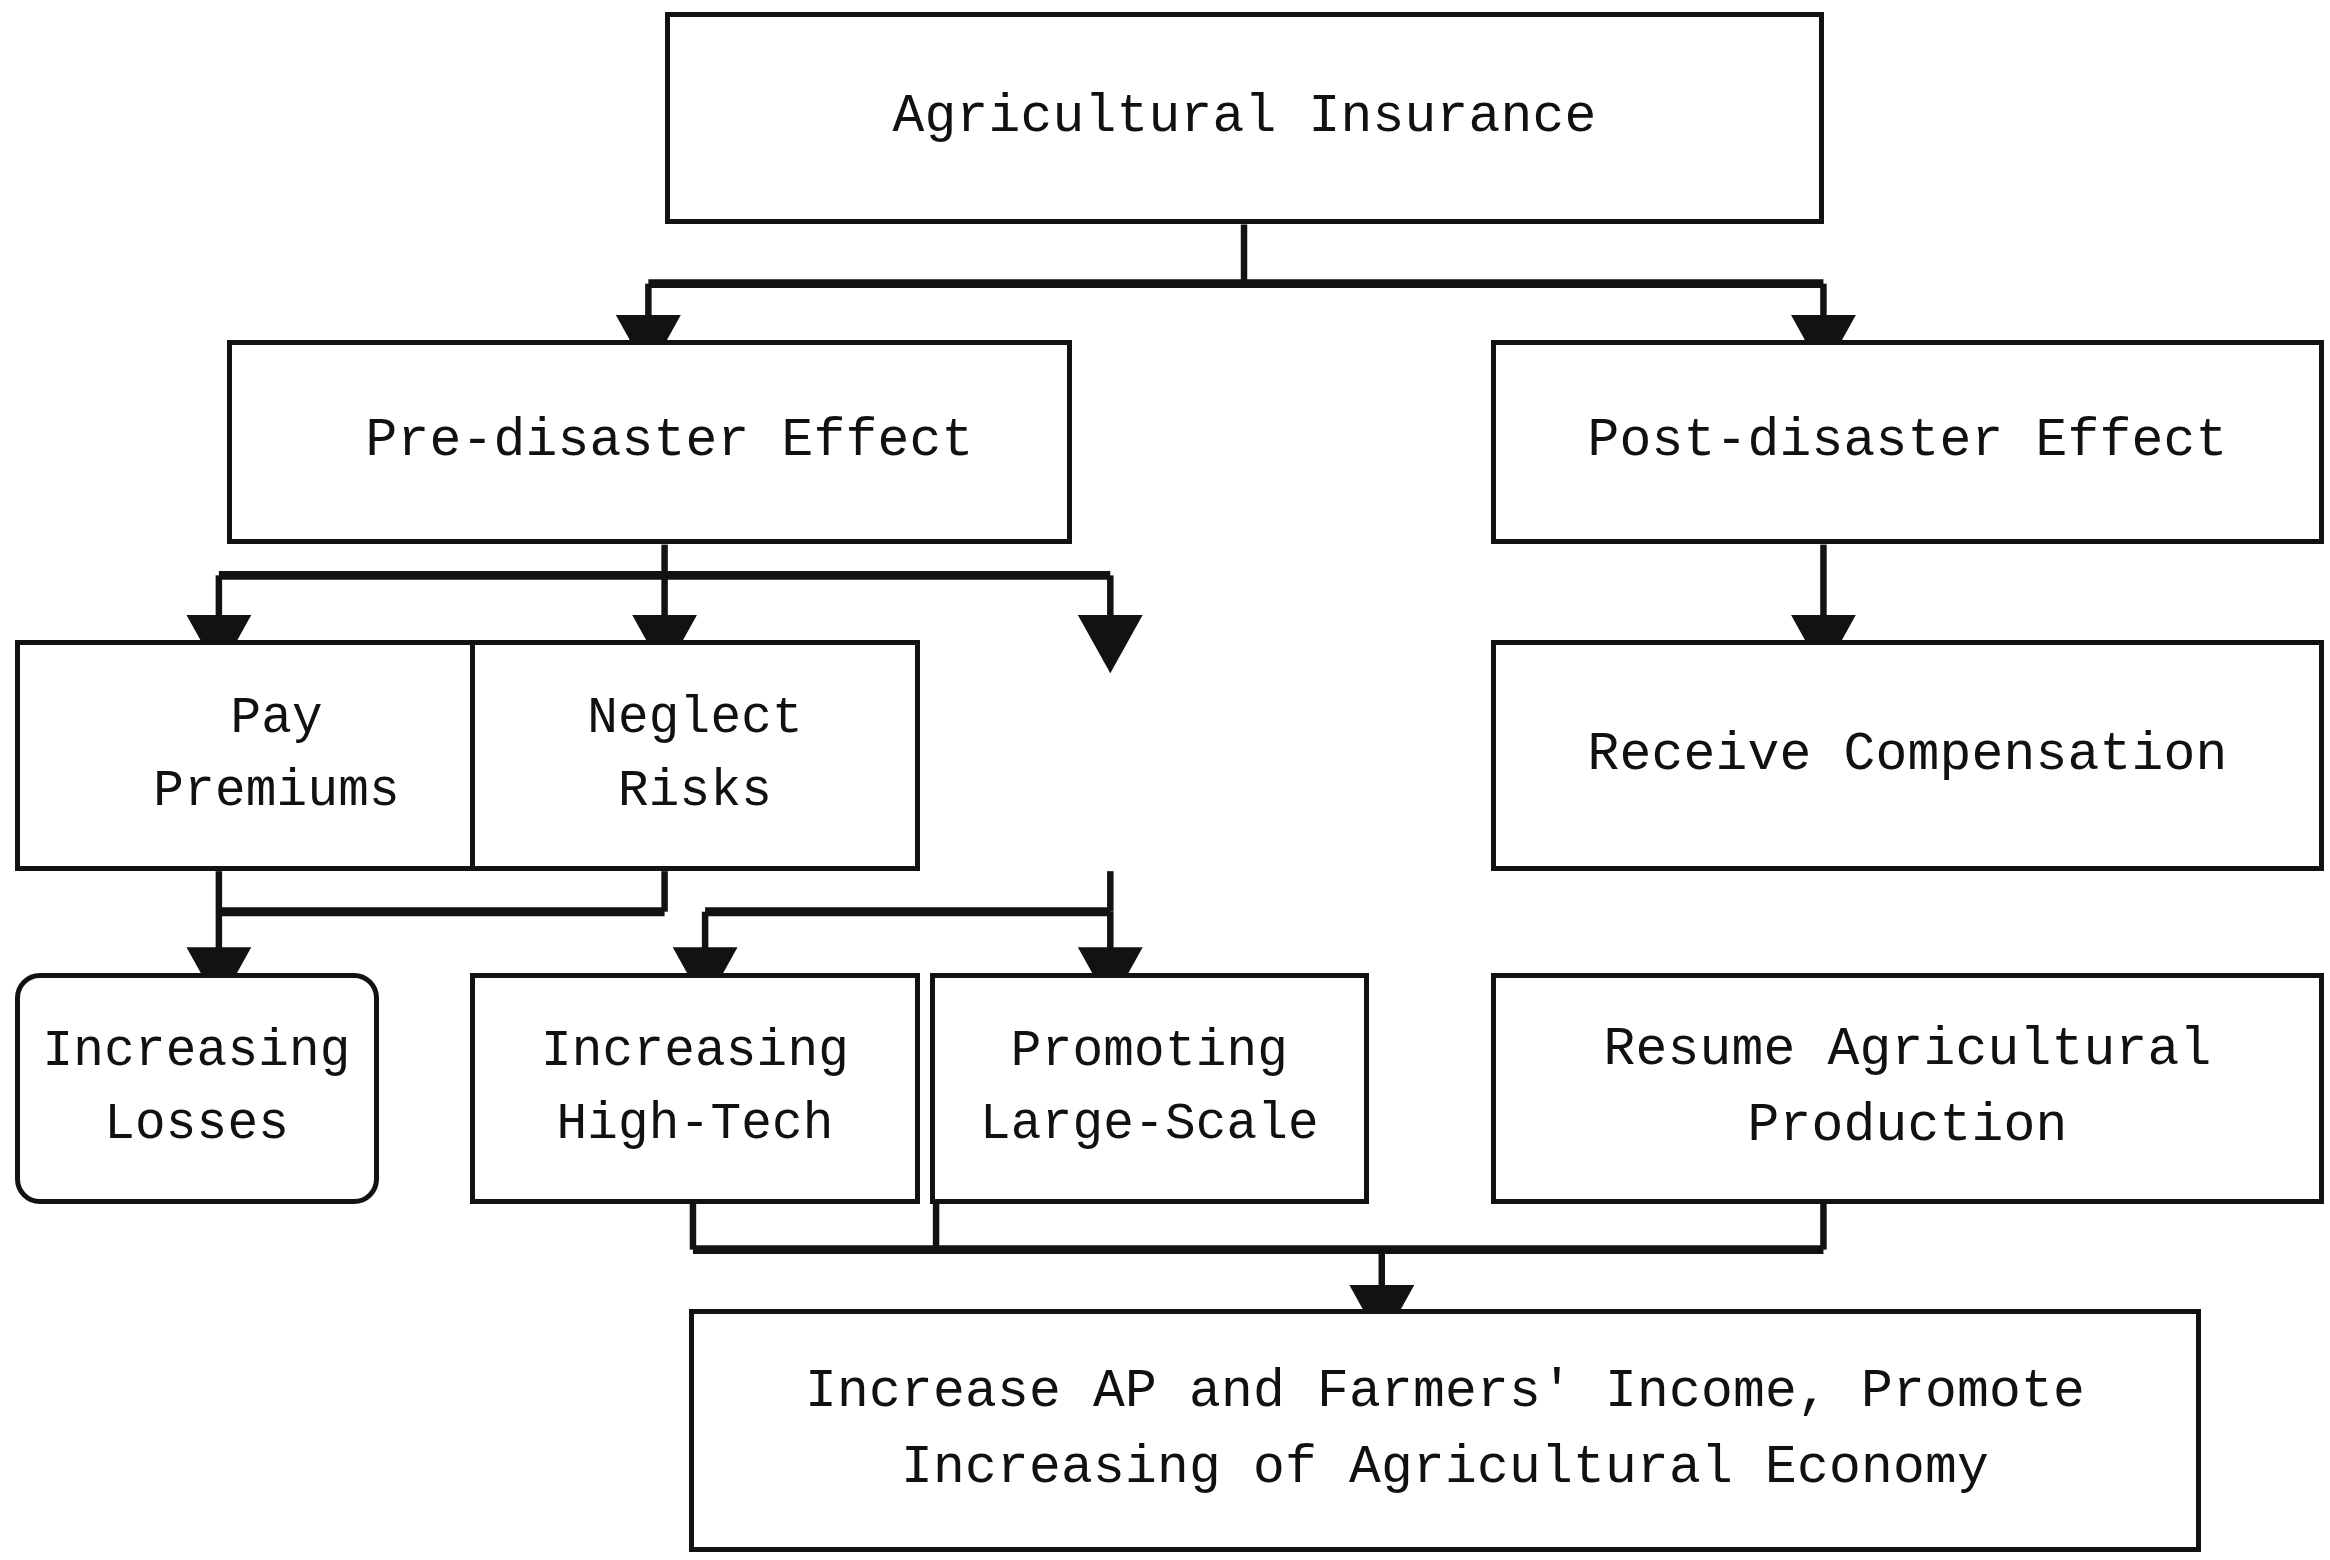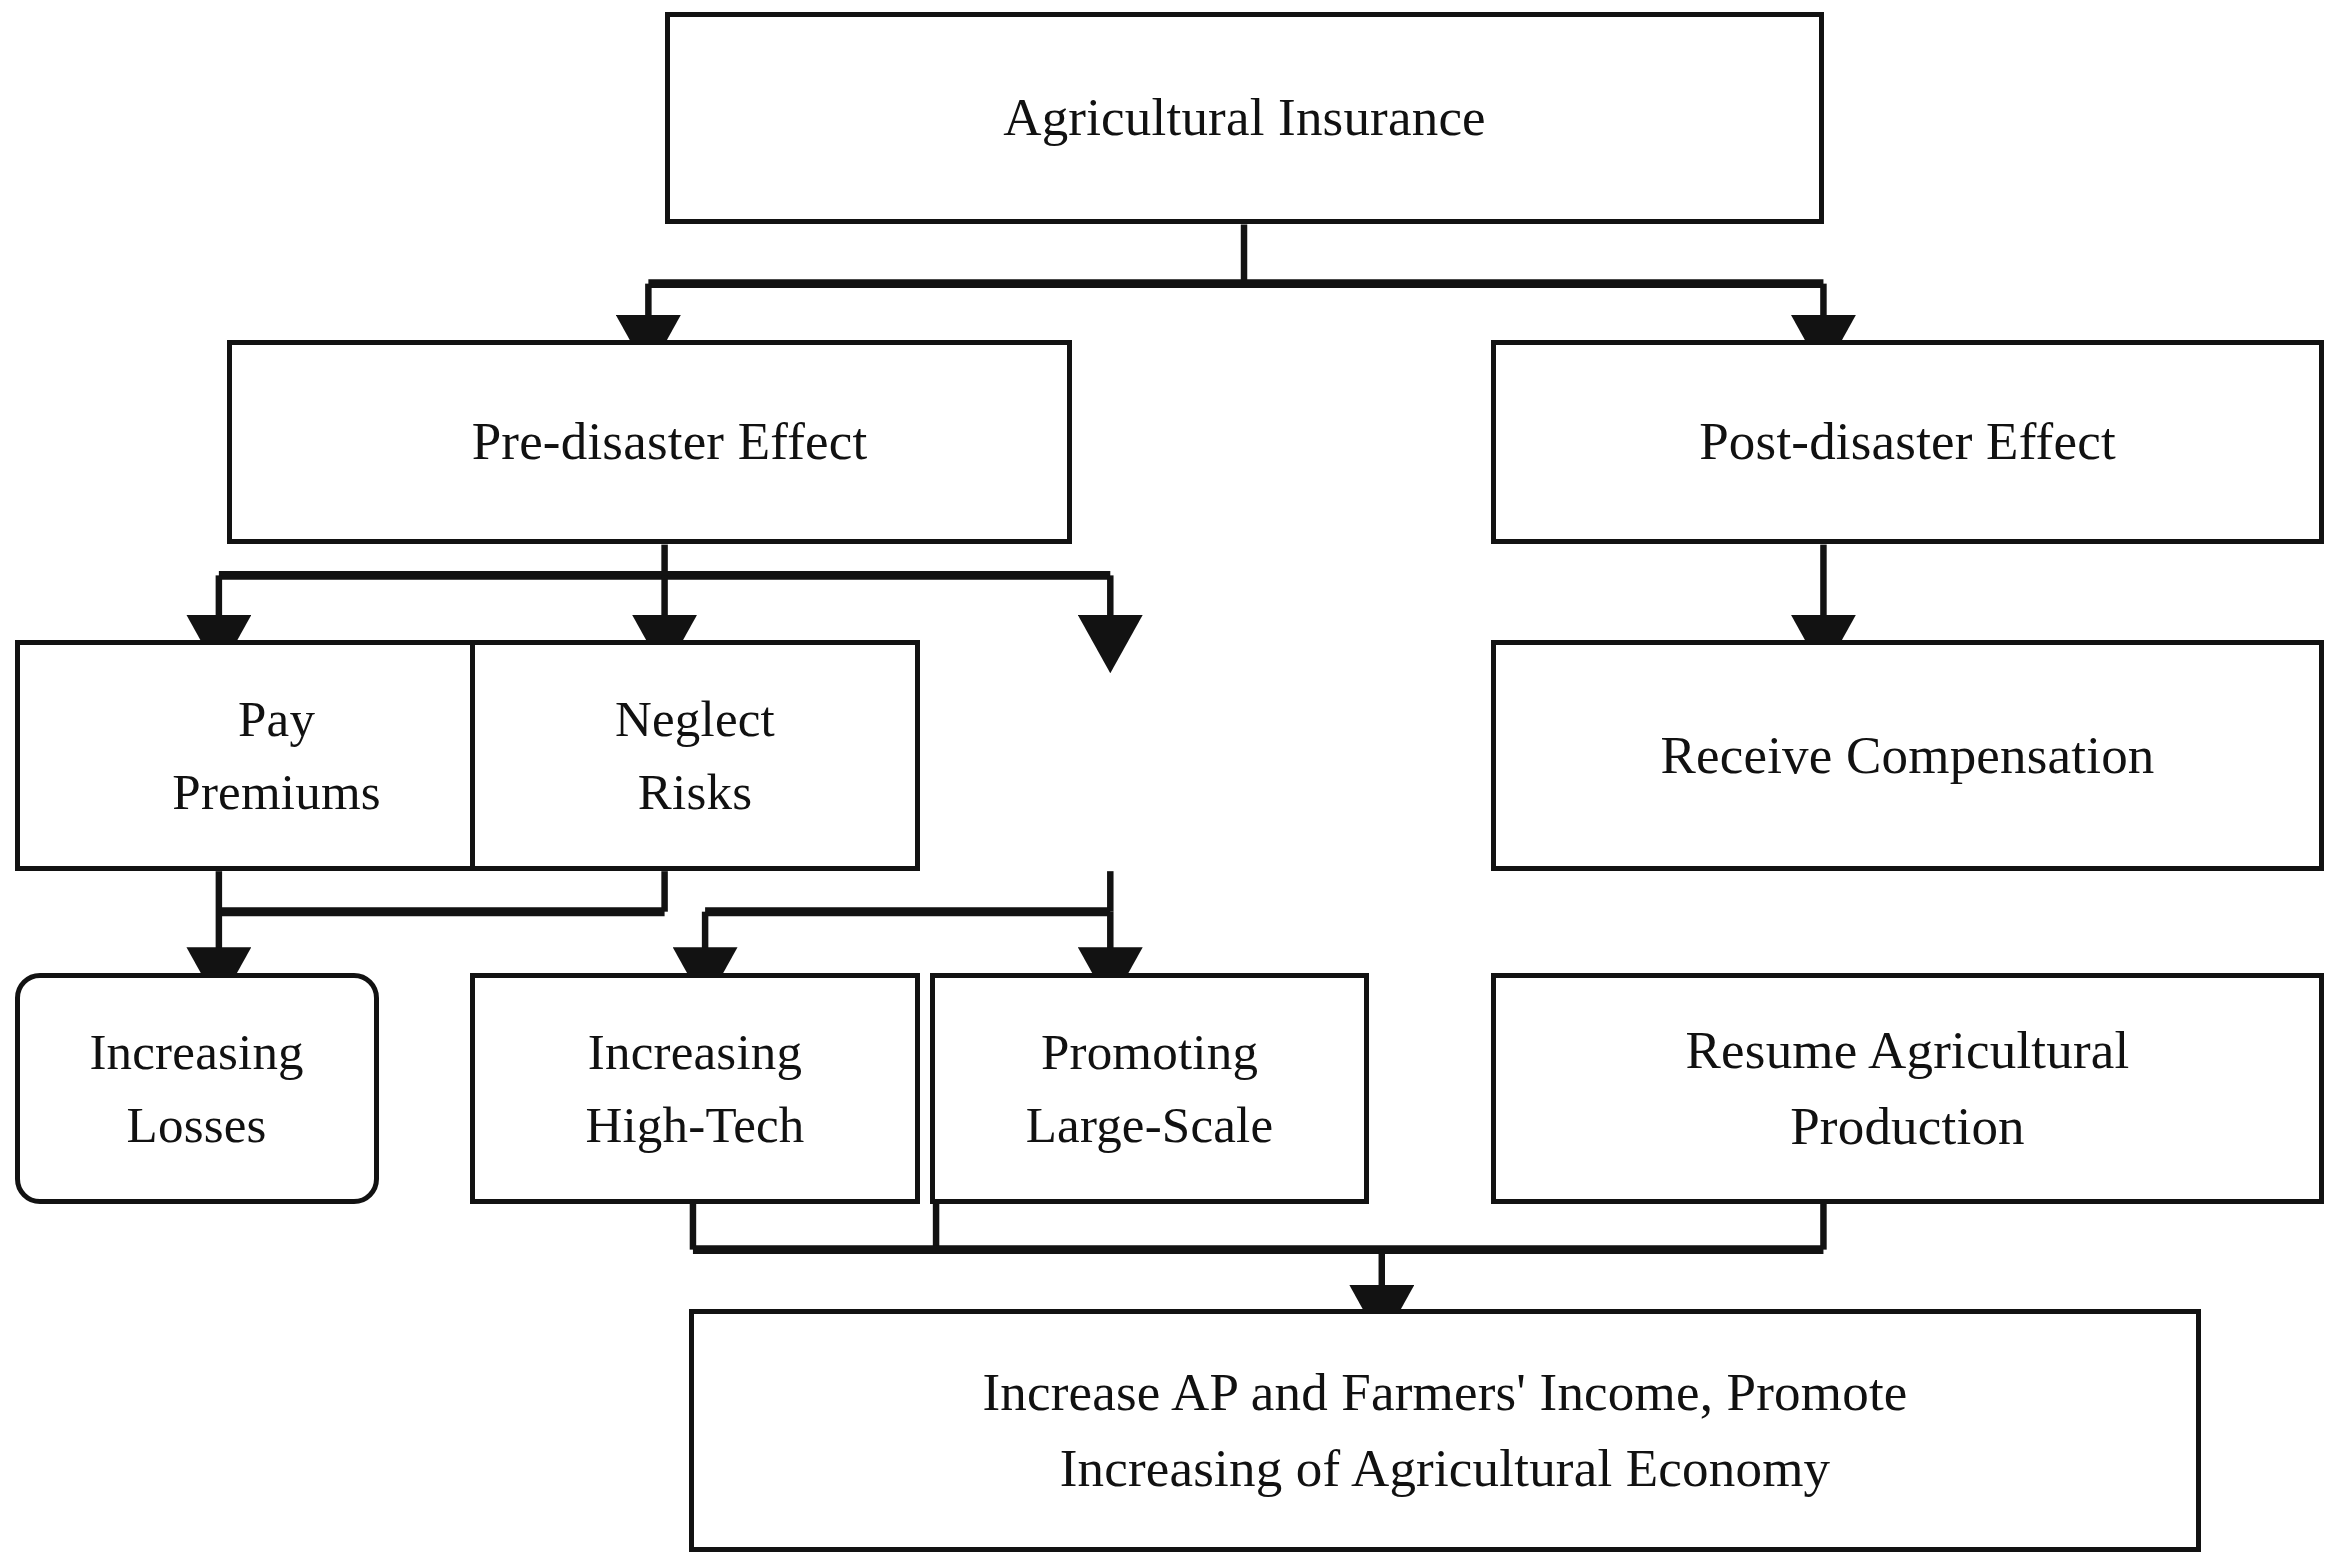--- a/index.html
+++ b/index.html
@@ -31,20 +31,21 @@
     box-sizing: border-box;
     background: #ffffff;
     border: 5.7px solid #121212;
     display: flex;
     align-items: center;
     justify-content: center;
     text-align: center;
     color: #111111;
     line-height: 1.42;
     z-index: 3;
+    font-family: Liberation Mono, monospace;
   }
   .node-label {
     display: block;
     padding: 0 11.3px;
     white-space: pre-line;
     font-size: 50px;
     letter-spacing: 0.2px;
   }
   .node-label.lbl-big { font-size: 53px; }
   .node-label.lbl-med { font-size: 51px; }

